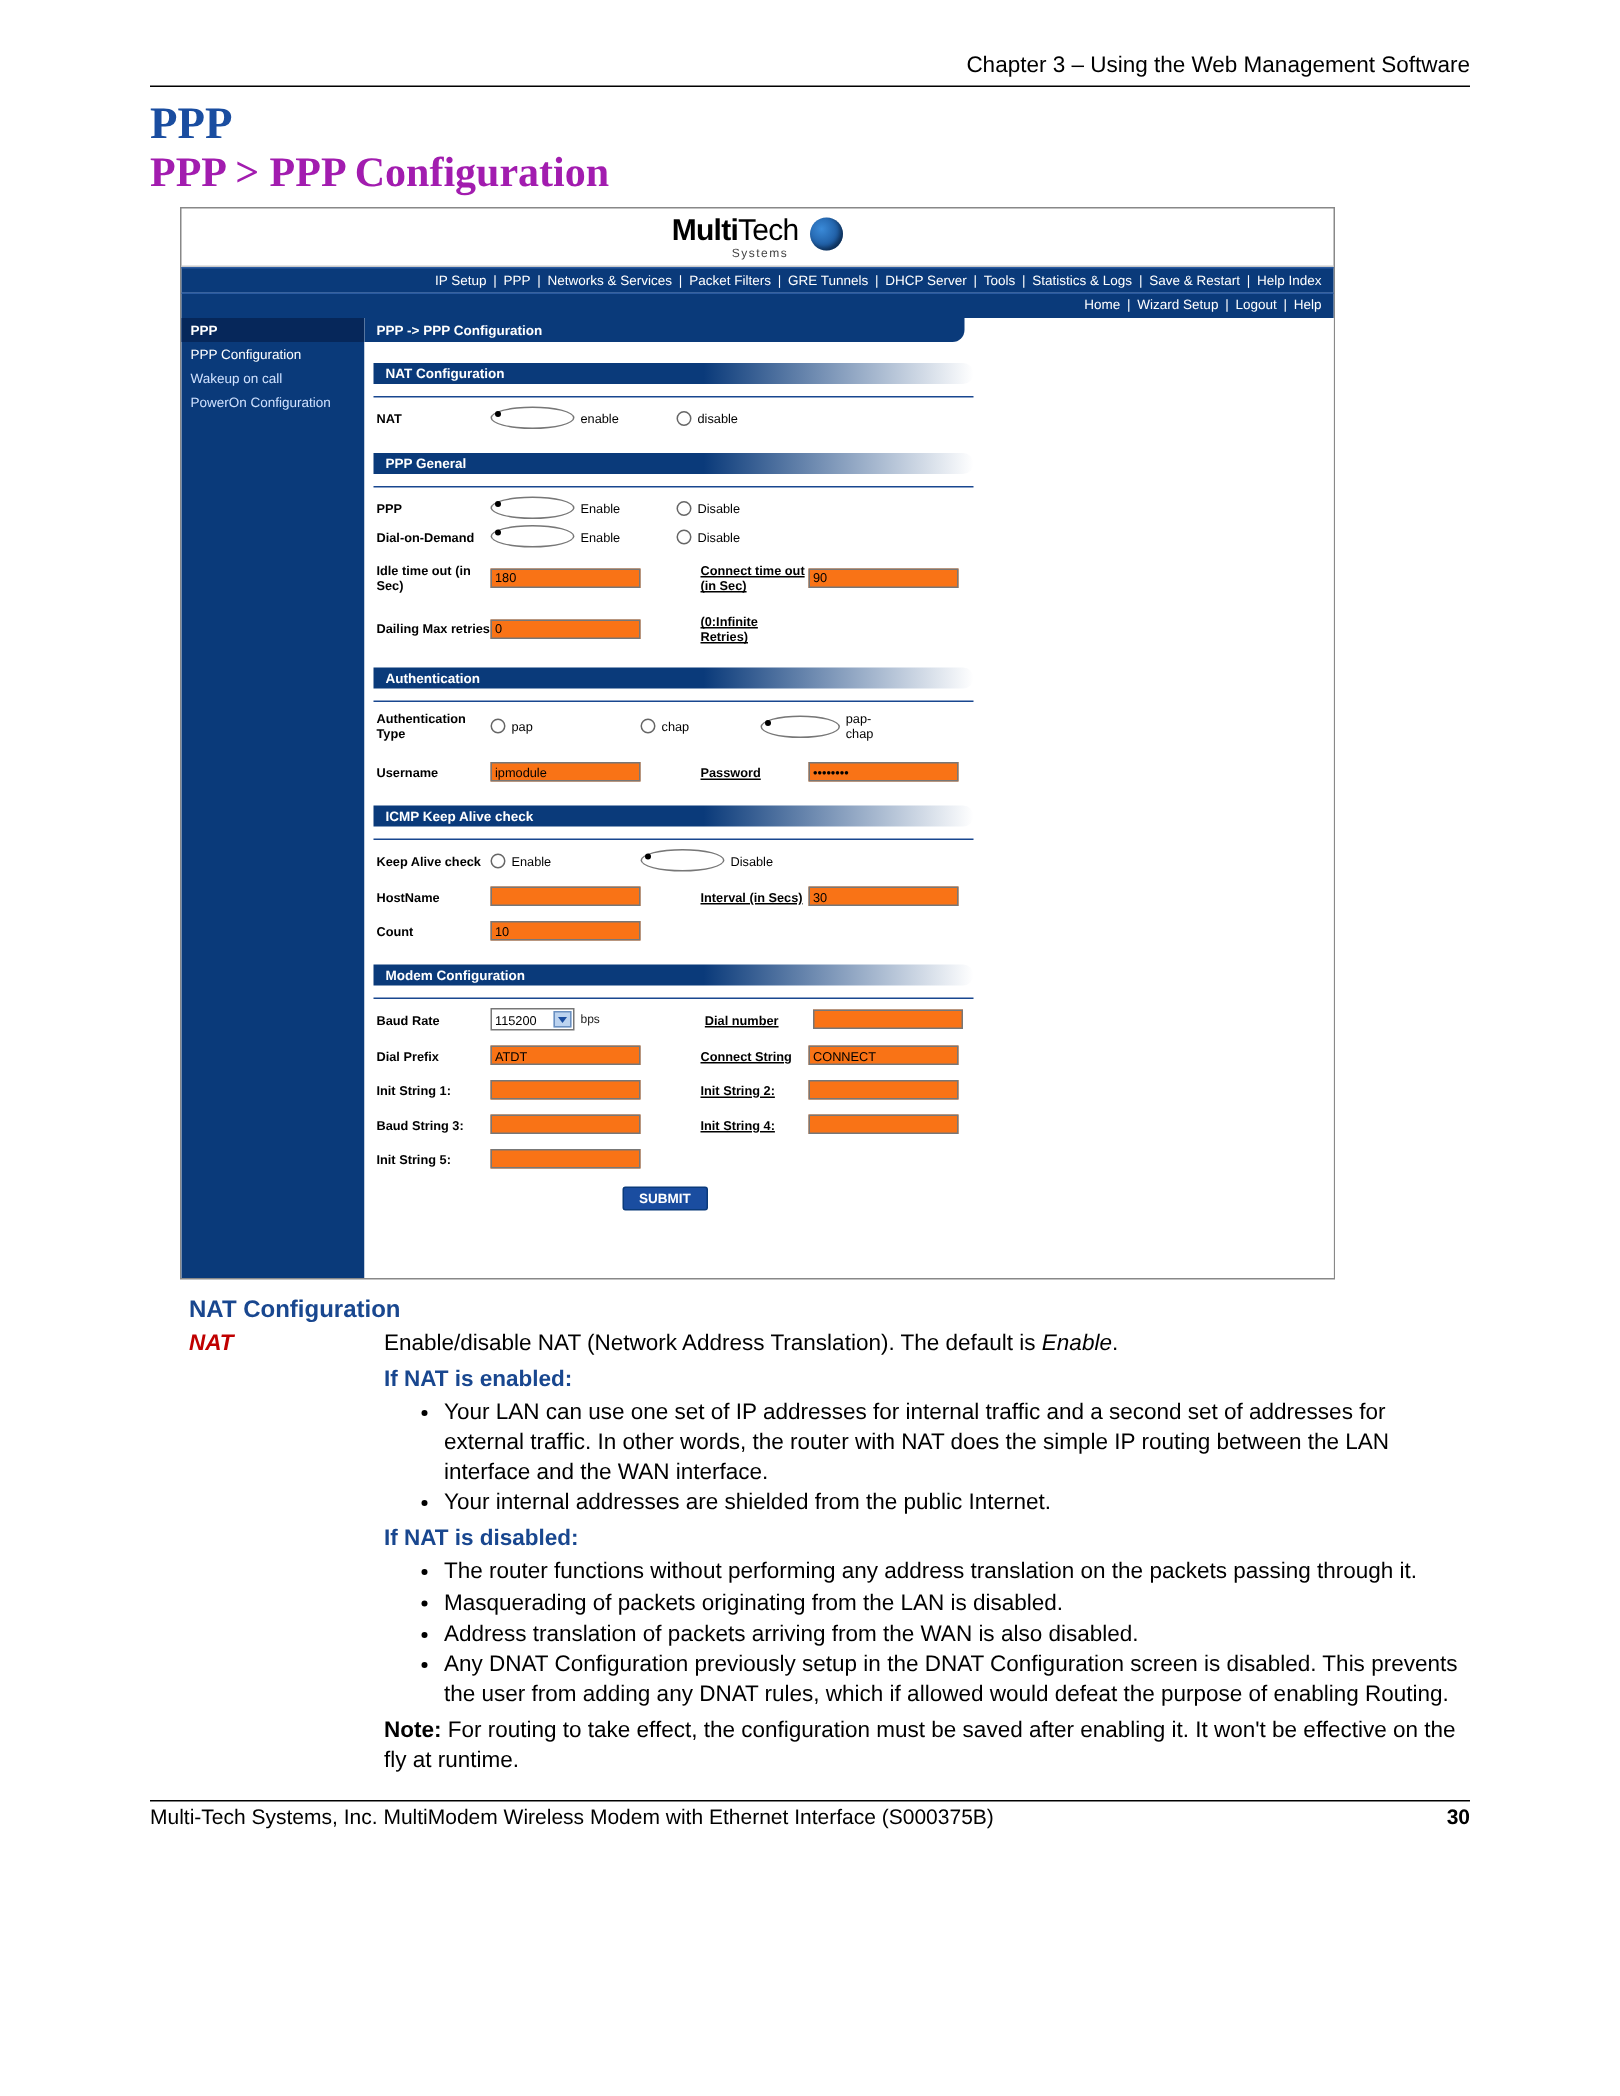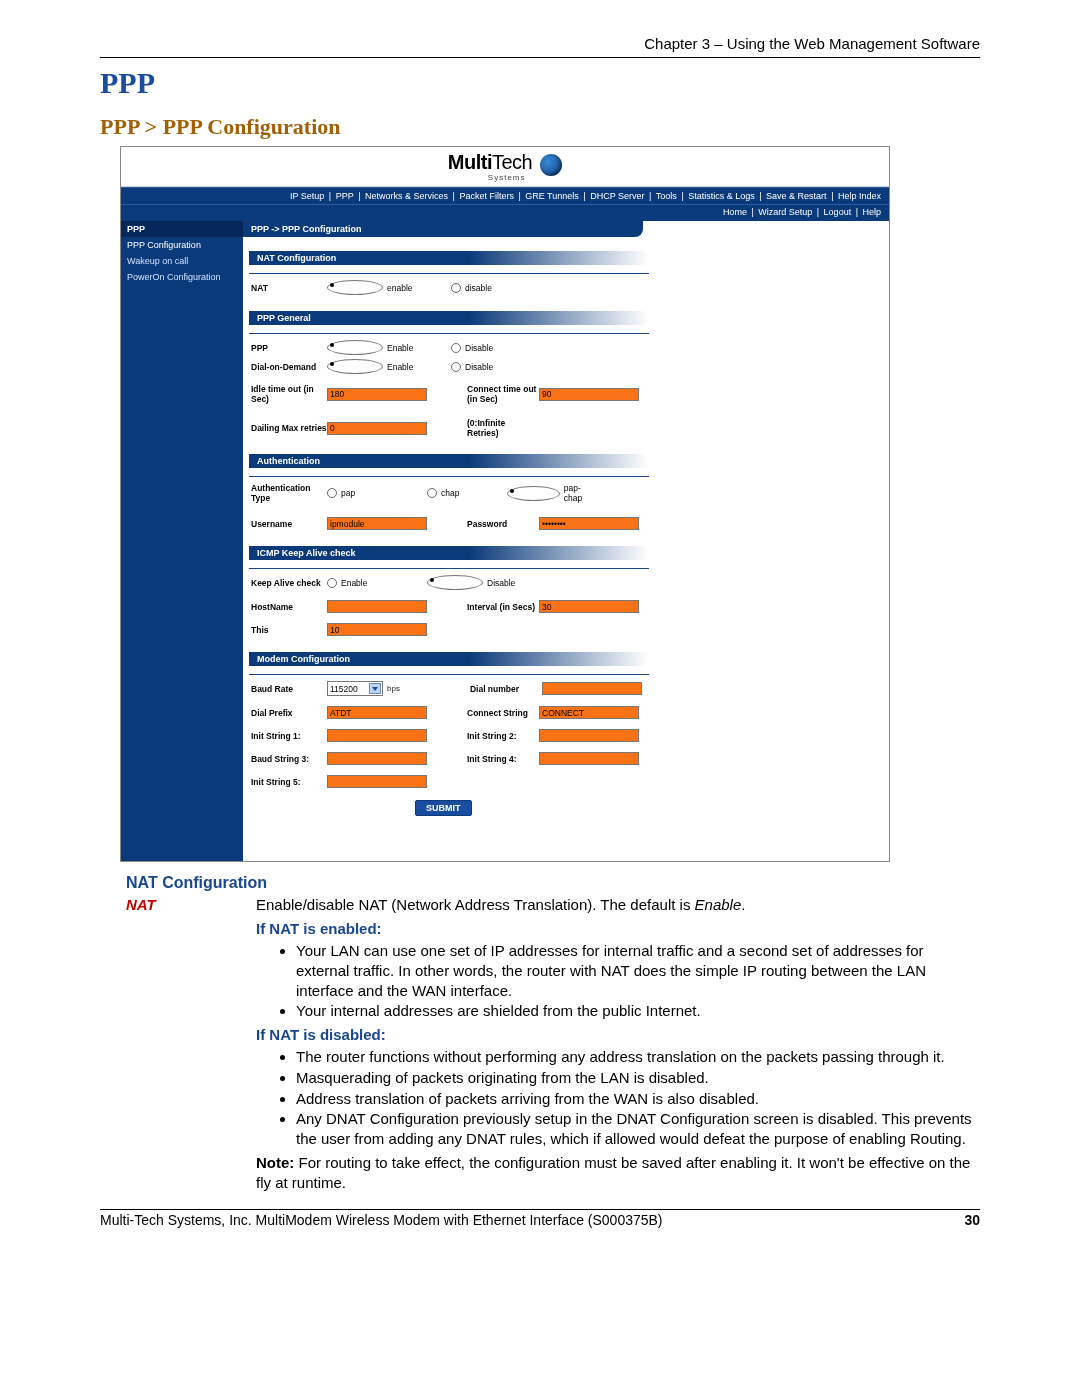--- a/index.html
+++ b/index.html
@@ -8,21 +8,21 @@
     background: #fff;
     width: 1080px;
     margin: 0 auto;
     color: #000;
     font-size: 14px;
   }
   .page { padding: 20px 100px 18px 100px; }
   .chap-header { text-align: right; font-size: 15px; margin: 15px 0 5px; }
   hr.rule { border: none; border-top: 1px solid #000; margin: 2px 0 8px; }
   h1.ppp-title { font-family: Georgia, 'Times New Roman', serif; font-weight: bold; color: #1a4da0; font-size: 30px; margin-top: 4px; }
-  h2.ppp-sub { font-family: Georgia, 'Times New Roman', serif; font-weight: bold; color: #a16207; font-size: 22px; margin-top: 14px; margin-bottom: 6px; }
+  h2.ppp-sub { font-family: Georgia, 'Times New Roman', serif; font-weight: bold; color: #a21caf; font-size: 28px; margin-top: 0; margin-bottom: 6px; }
 
   .shot {
     margin-left: 20px;
     width: 770px;
     border: 1px solid #888;
     background: #fff;
   }
   .shot-header {
     display: flex; align-items: center; padding: 4px 10px;
     border-bottom: 1px solid #ccc;
@@ -81,21 +81,21 @@
   .rdot.sel::after {
     content:''; position:absolute; top:2px; left:2px; width:4px; height:4px; border-radius:50%; background:#000;
   }
   .txtin {
     border: 1px solid #777; font-size:8.5px; height: 13px; padding: 0 2px;
     background:#f97316; width: 100px;
   }
   .note-r { font-size:8px; color:#222; margin-left: 4px; }
 
   .colgap { width: 40px; }
-  .rlab { width: 72px; font-size: 8.5px; font-weight: bold; }
+  .rlab { width: 72px; font-size: 8.5px; font-weight: bold; text-decoration: underline; }
 
   .sel {
     border: 1px solid #777; font-size:8.5px; height:15px; background:#fff;
     display:inline-flex; align-items:center; padding: 0 2px; width: 56px; position:relative;
   }
   .sel .arrow { position:absolute; right:1px; top:1px; width:12px; height:11px; background:#bcd3ef; border:1px solid #6b90c0; display:flex; align-items:center; justify-content:center; }
   .sel .arrow::after { content:''; border-left:3px solid transparent; border-right:3px solid transparent; border-top:4px solid #1a4da0; }
 
   .submit-btn {
     background: #1a4da0; color:#fff; font-size:9px; font-weight:bold;
@@ -260,21 +260,21 @@
             </div>
         </div>
         <div class="row" style="margin-top:6px">
           <div class="lab">HostName</div>
           <input class="txtin" value="" style="">
           <div class="colgap"></div>
           <div class="rlab">Interval (in Secs)</div>
           <input class="txtin" value="30" style="">
         </div>
         <div class="row" style="margin-top:6px">
-          <div class="lab">This</div>
+          <div class="lab">Count</div>
           <input class="txtin" value="10" style="">
         </div>
 
         
         <div class="sec-title">Modem Configuration</div>
         <hr class="sec-hr">
         <div class="row">
           <div class="lab">Baud Rate</div>
           <div class="sel">
               <span>115200</span>

